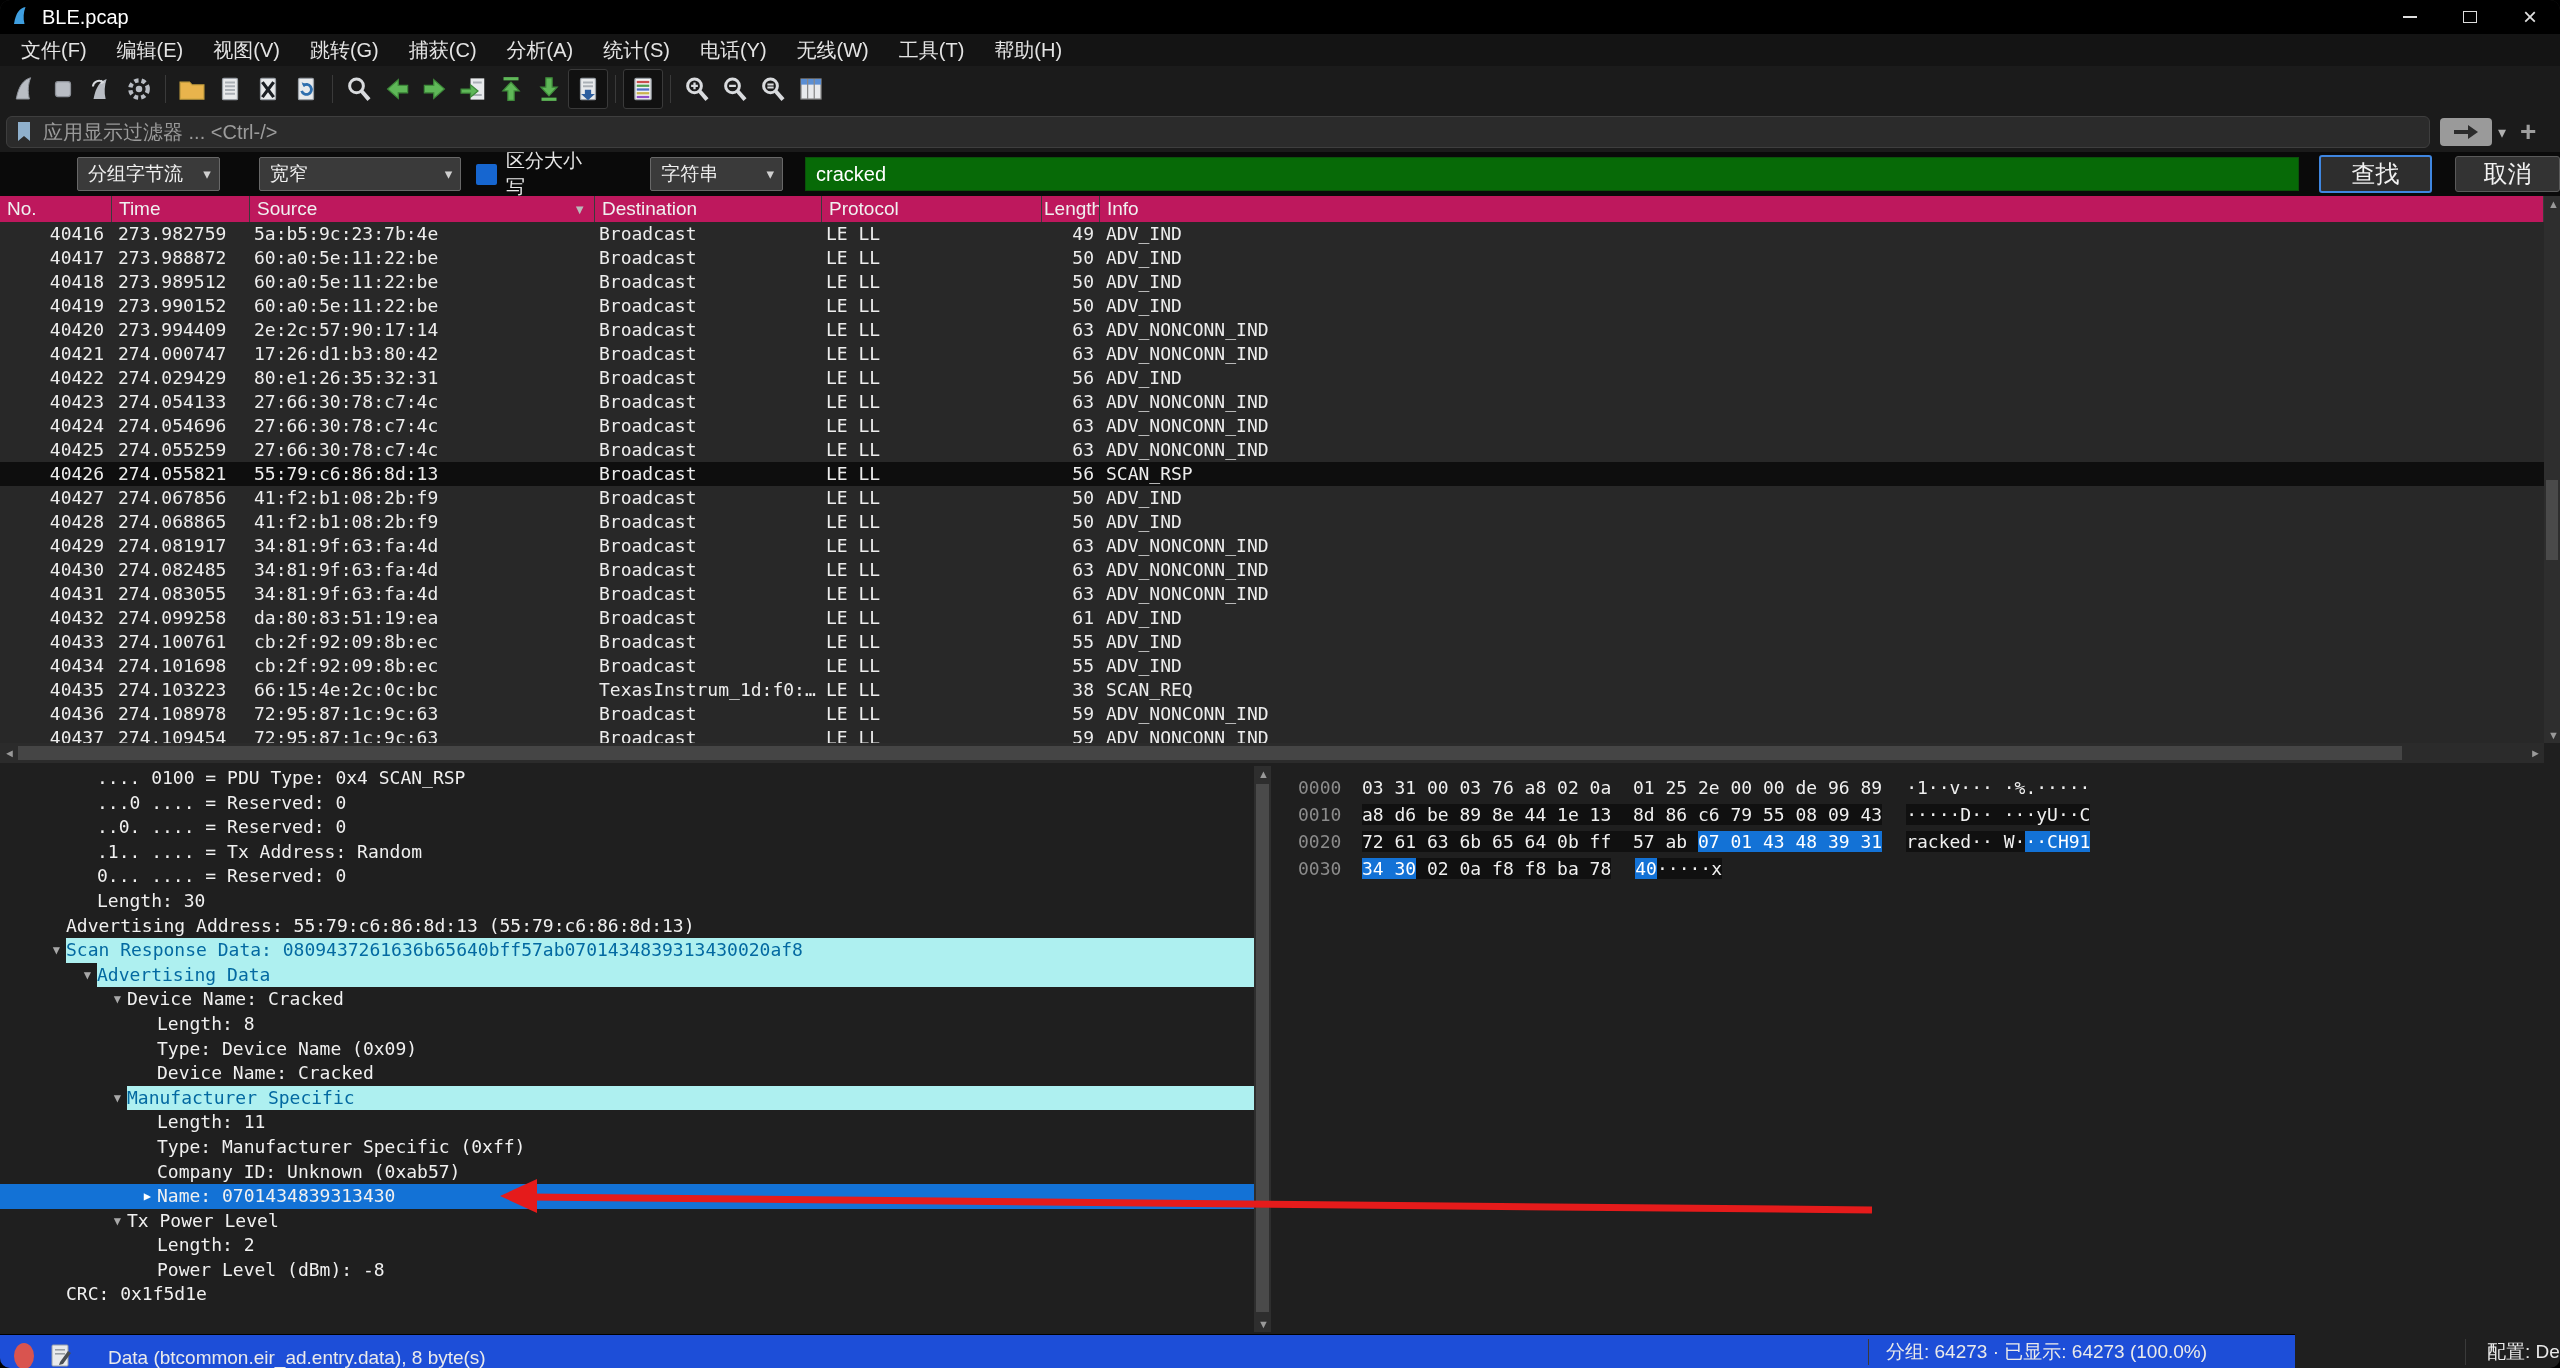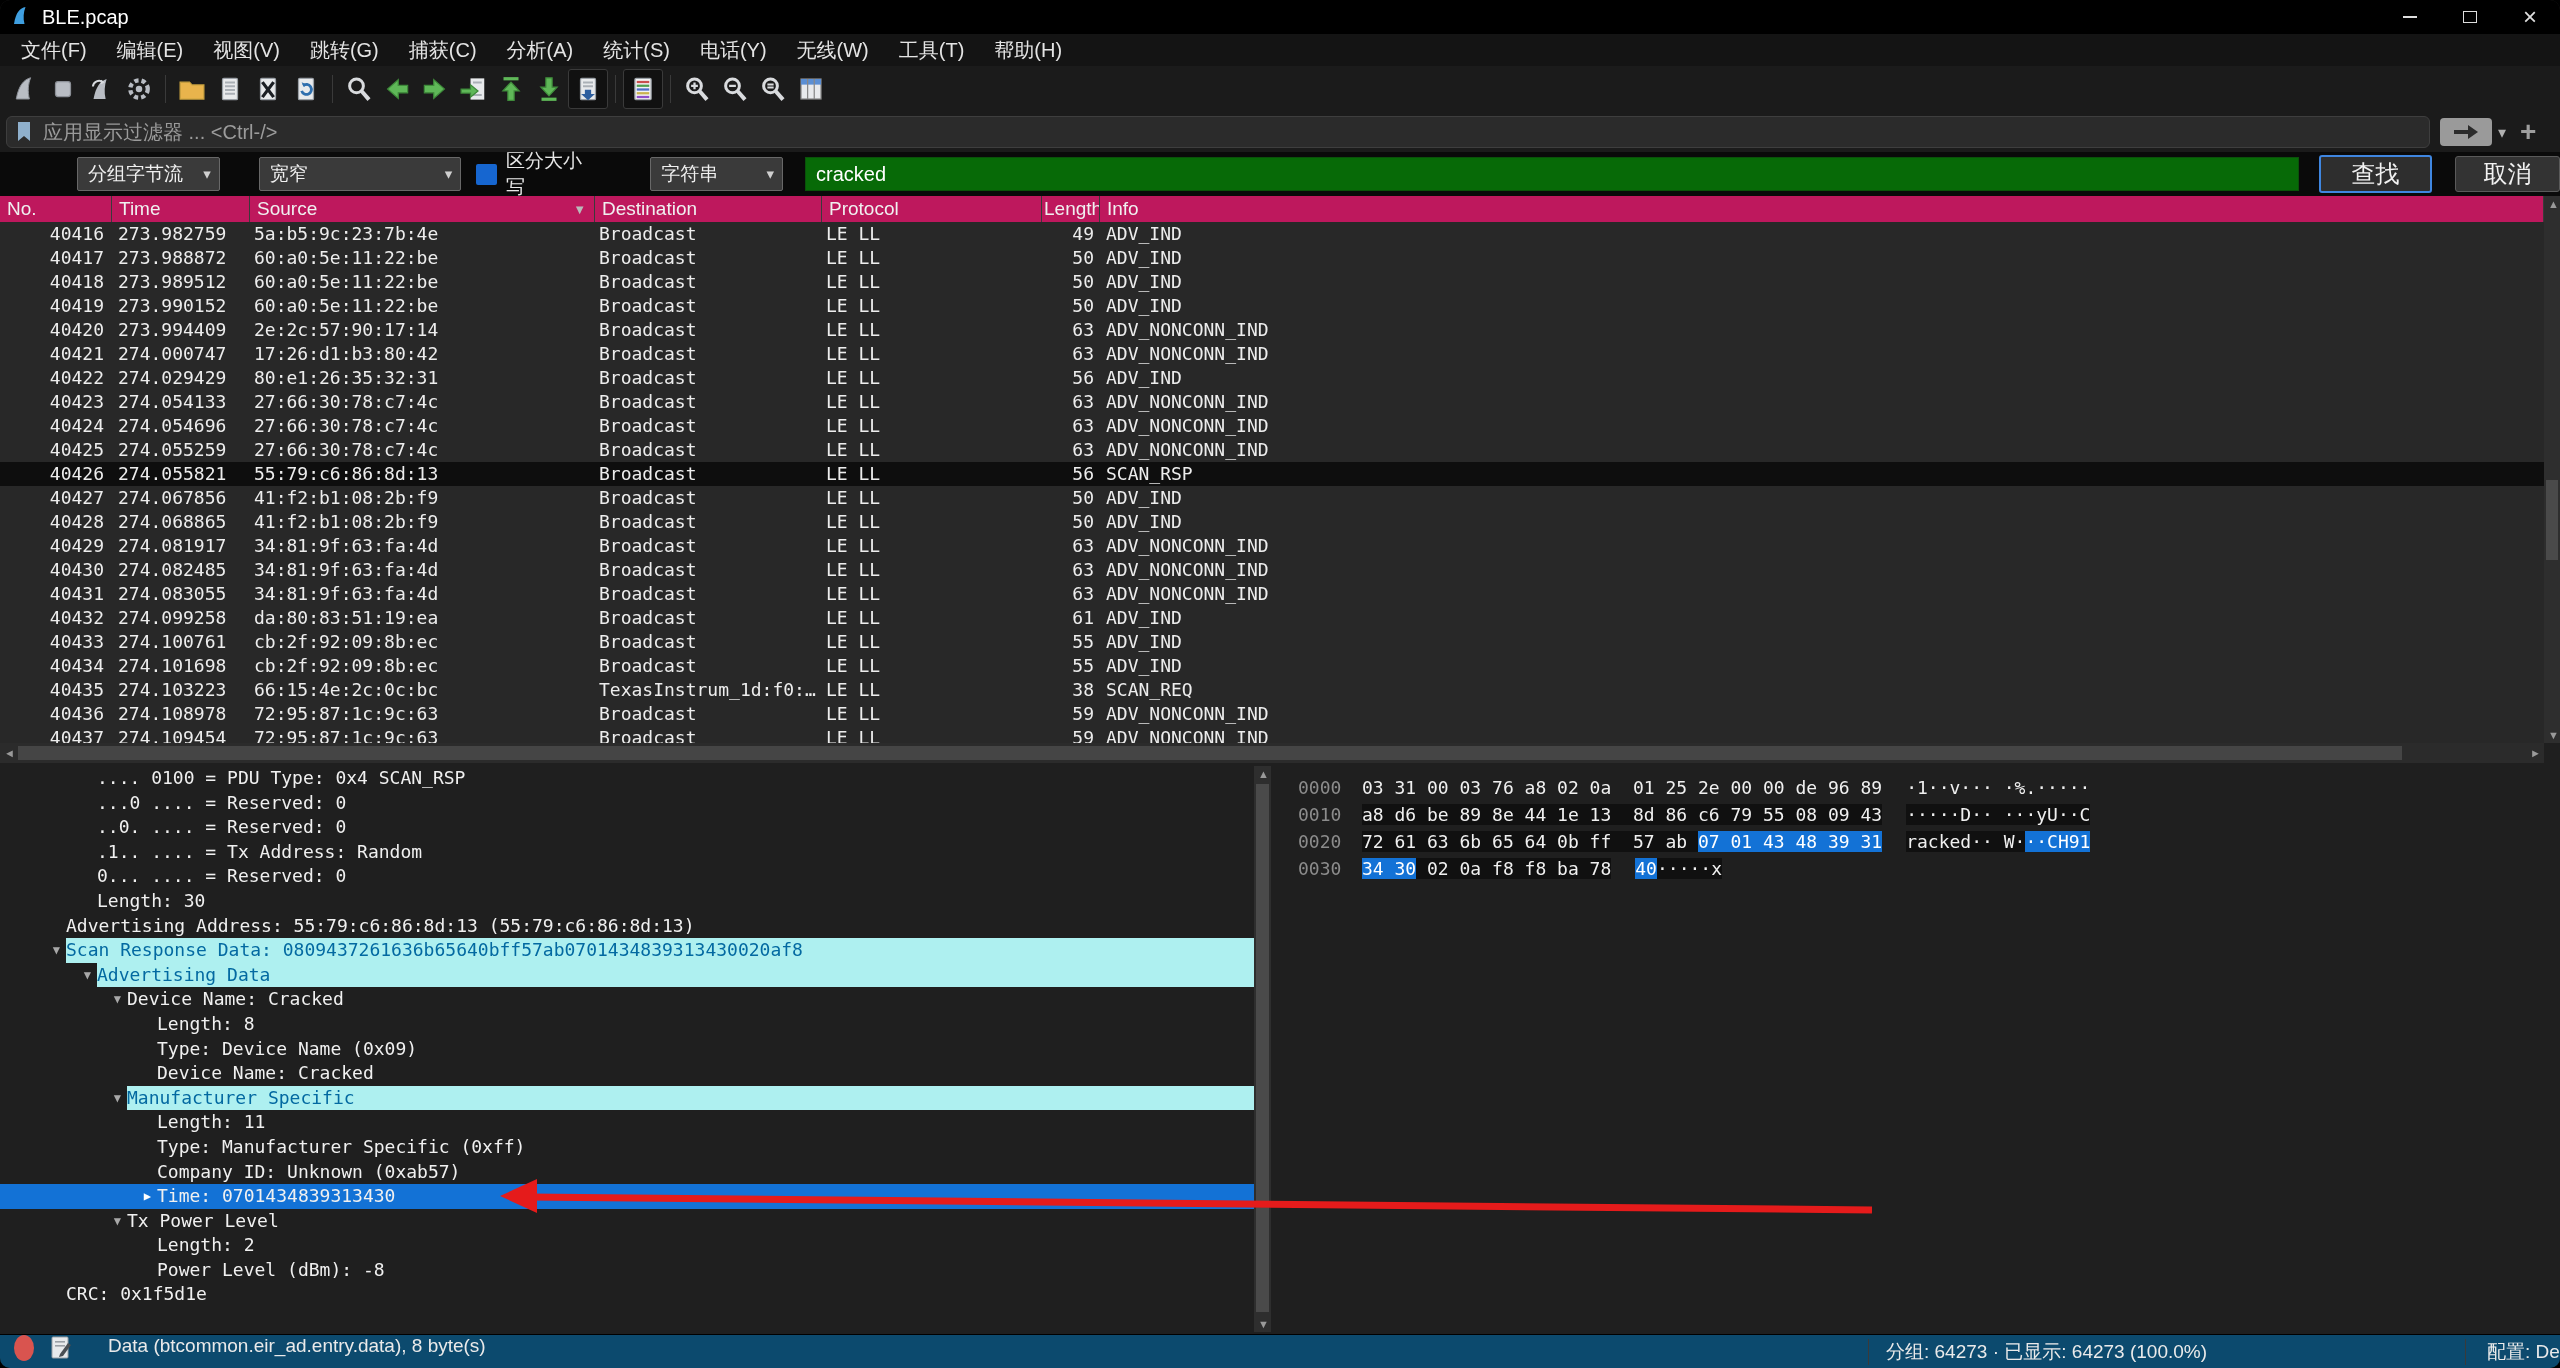--- a/index.html
+++ b/index.html
@@ -80,21 +80,21 @@
   
   #hexpane{left:1288px;top:766px;width:1272px;height:566px;background:#1f1f1f;overflow:hidden;
            font-family:"DejaVu Sans Mono",monospace;font-size:18px;padding-top:8px;box-sizing:border-box;}
   .hxrow{display:flex;height:27px;line-height:27px;white-space:pre;}
   .hxoff{width:46px;margin-left:10px;margin-right:18px;color:#8c8c8c;flex:none;}
   .hxbytes{white-space:pre;color:#f0f0f0;}
   .hxascii{white-space:pre;color:#f0f0f0;margin-left:24px;}
   .ctx{background:#101010;}
   .bsel{background:#1372d6;color:#fff;}
   
-  #statusbar{left:0;top:1334px;width:2560px;height:34px;background:#0c4a6e;border-top:1px solid #000;display:flex;align-items:flex-start;font-size:19px;}
+  #statusbar{left:0;top:1334px;width:2295px;height:34px;background:#1d4ed8;border-top:1px solid #000;display:flex;align-items:flex-end;font-size:19px;}
   #rec-dot{margin-left:14px;width:20px;height:26px;border-radius:50%;background:#d9544f;}
   #edit-icon{margin-left:16px;display:flex;}
   #status-left-text{margin-left:36px;color:#eaeaea;}
   .ssep{position:absolute;top:4px;width:1px;height:26px;background:#3a3a3a;}
   #status-packets{position:absolute;left:1886px;line-height:34px;color:#eaeaea;}
   #status-profile{position:absolute;left:2487px;line-height:34px;color:#eaeaea;white-space:nowrap;}
   
   #arrow-svg{left:0;top:0;width:2560px;height:1368px;pointer-events:none;z-index:50;}
 </style>
 </head>
@@ -570,21 +570,21 @@
       <div class="dline cyan"><span class="dind" style="width: 66px;"><span class="dtri">▼</span></span><span class="dtext">Scan Response Data: 0809437261636b65640bff57ab0701434839313430020af8</span></div>
       <div class="dline cyan"><span class="dind" style="width: 97px;"><span class="dtri">▼</span></span><span class="dtext">Advertising Data</span></div>
       <div class="dline"><span class="dind" style="width: 127px;"><span class="dtri">▼</span></span><span class="dtext">Device Name: Cracked</span></div>
       <div class="dline"><span class="dind" style="width: 157px;"></span><span class="dtext">Length: 8</span></div>
       <div class="dline"><span class="dind" style="width: 157px;"></span><span class="dtext">Type: Device Name (0x09)</span></div>
       <div class="dline"><span class="dind" style="width: 157px;"></span><span class="dtext">Device Name: Cracked</span></div>
       <div class="dline cyan"><span class="dind" style="width: 127px;"><span class="dtri">▼</span></span><span class="dtext">Manufacturer Specific</span></div>
       <div class="dline"><span class="dind" style="width: 157px;"></span><span class="dtext">Length: 11</span></div>
       <div class="dline"><span class="dind" style="width: 157px;"></span><span class="dtext">Type: Manufacturer Specific (0xff)</span></div>
       <div class="dline"><span class="dind" style="width: 157px;"></span><span class="dtext">Company ID: Unknown (0xab57)</span></div>
-      <div class="dline blue"><span class="dind" style="width: 157px;"><span class="dtri">▶</span></span><span class="dtext">Time: 0701434839313430</span></div>
+      <div class="dline blue"><span class="dind" style="width: 157px;"><span class="dtri">▶</span></span><span class="dtext">Name: 0701434839313430</span></div>
       <div class="dline"><span class="dind" style="width: 127px;"><span class="dtri">▼</span></span><span class="dtext">Tx Power Level</span></div>
       <div class="dline"><span class="dind" style="width: 157px;"></span><span class="dtext">Length: 2</span></div>
       <div class="dline"><span class="dind" style="width: 157px;"></span><span class="dtext">Power Level (dBm): -8</span></div>
       <div class="dline"><span class="dind" style="width: 66px;"></span><span class="dtext">CRC: 0x1f5d1e</span></div>
     </div>
 
   <div id="dvscroll" class="abs">
     <span class="sarrow" style="left:4px;top:0;">▲</span>
     <div id="dvthumb"></div>
     <span class="sarrow" style="left:4px;top:550px;">▼</span>

